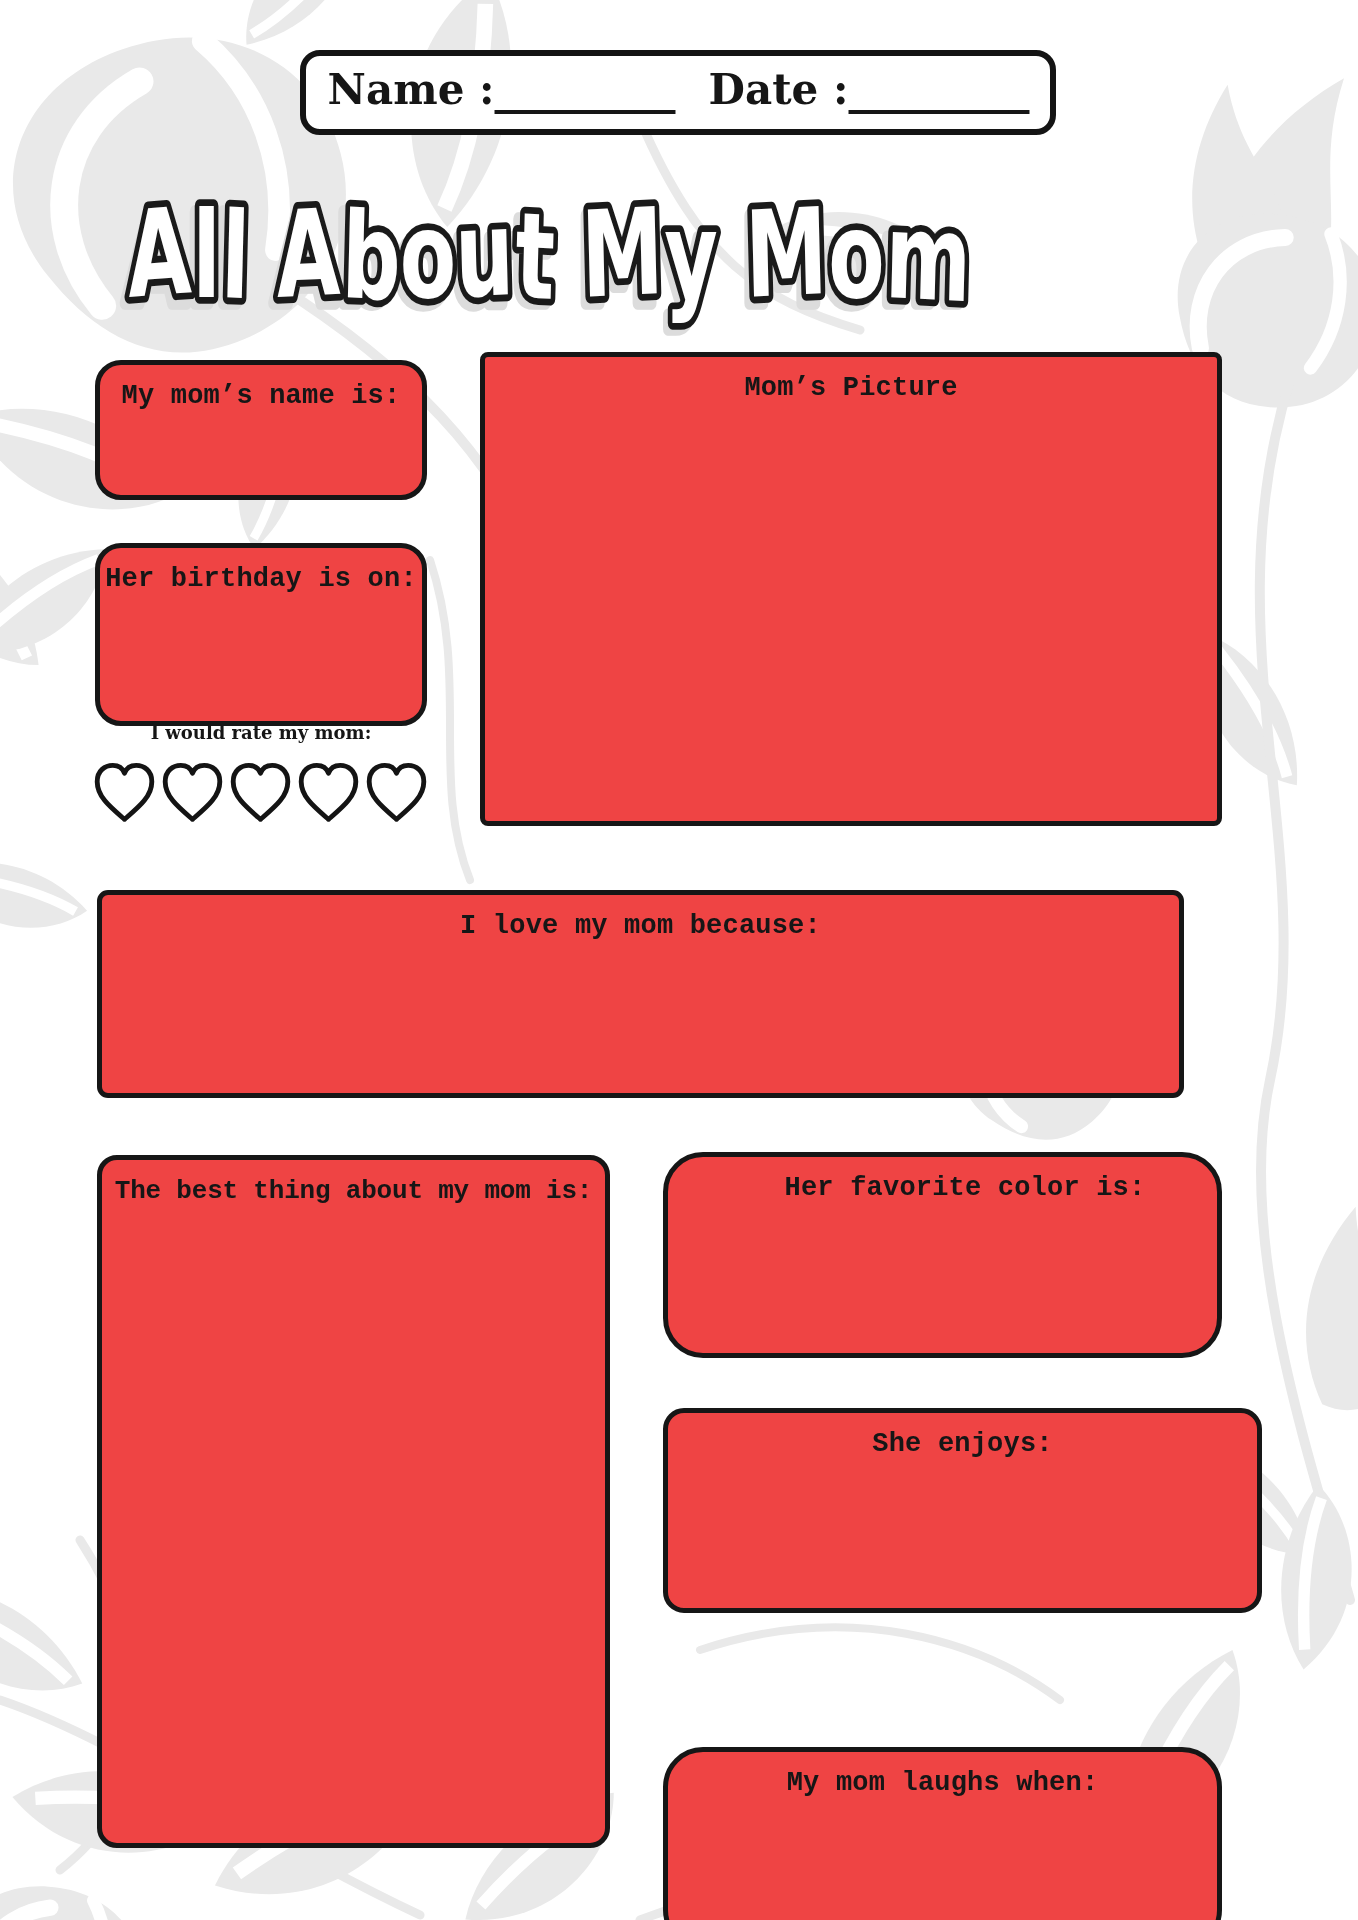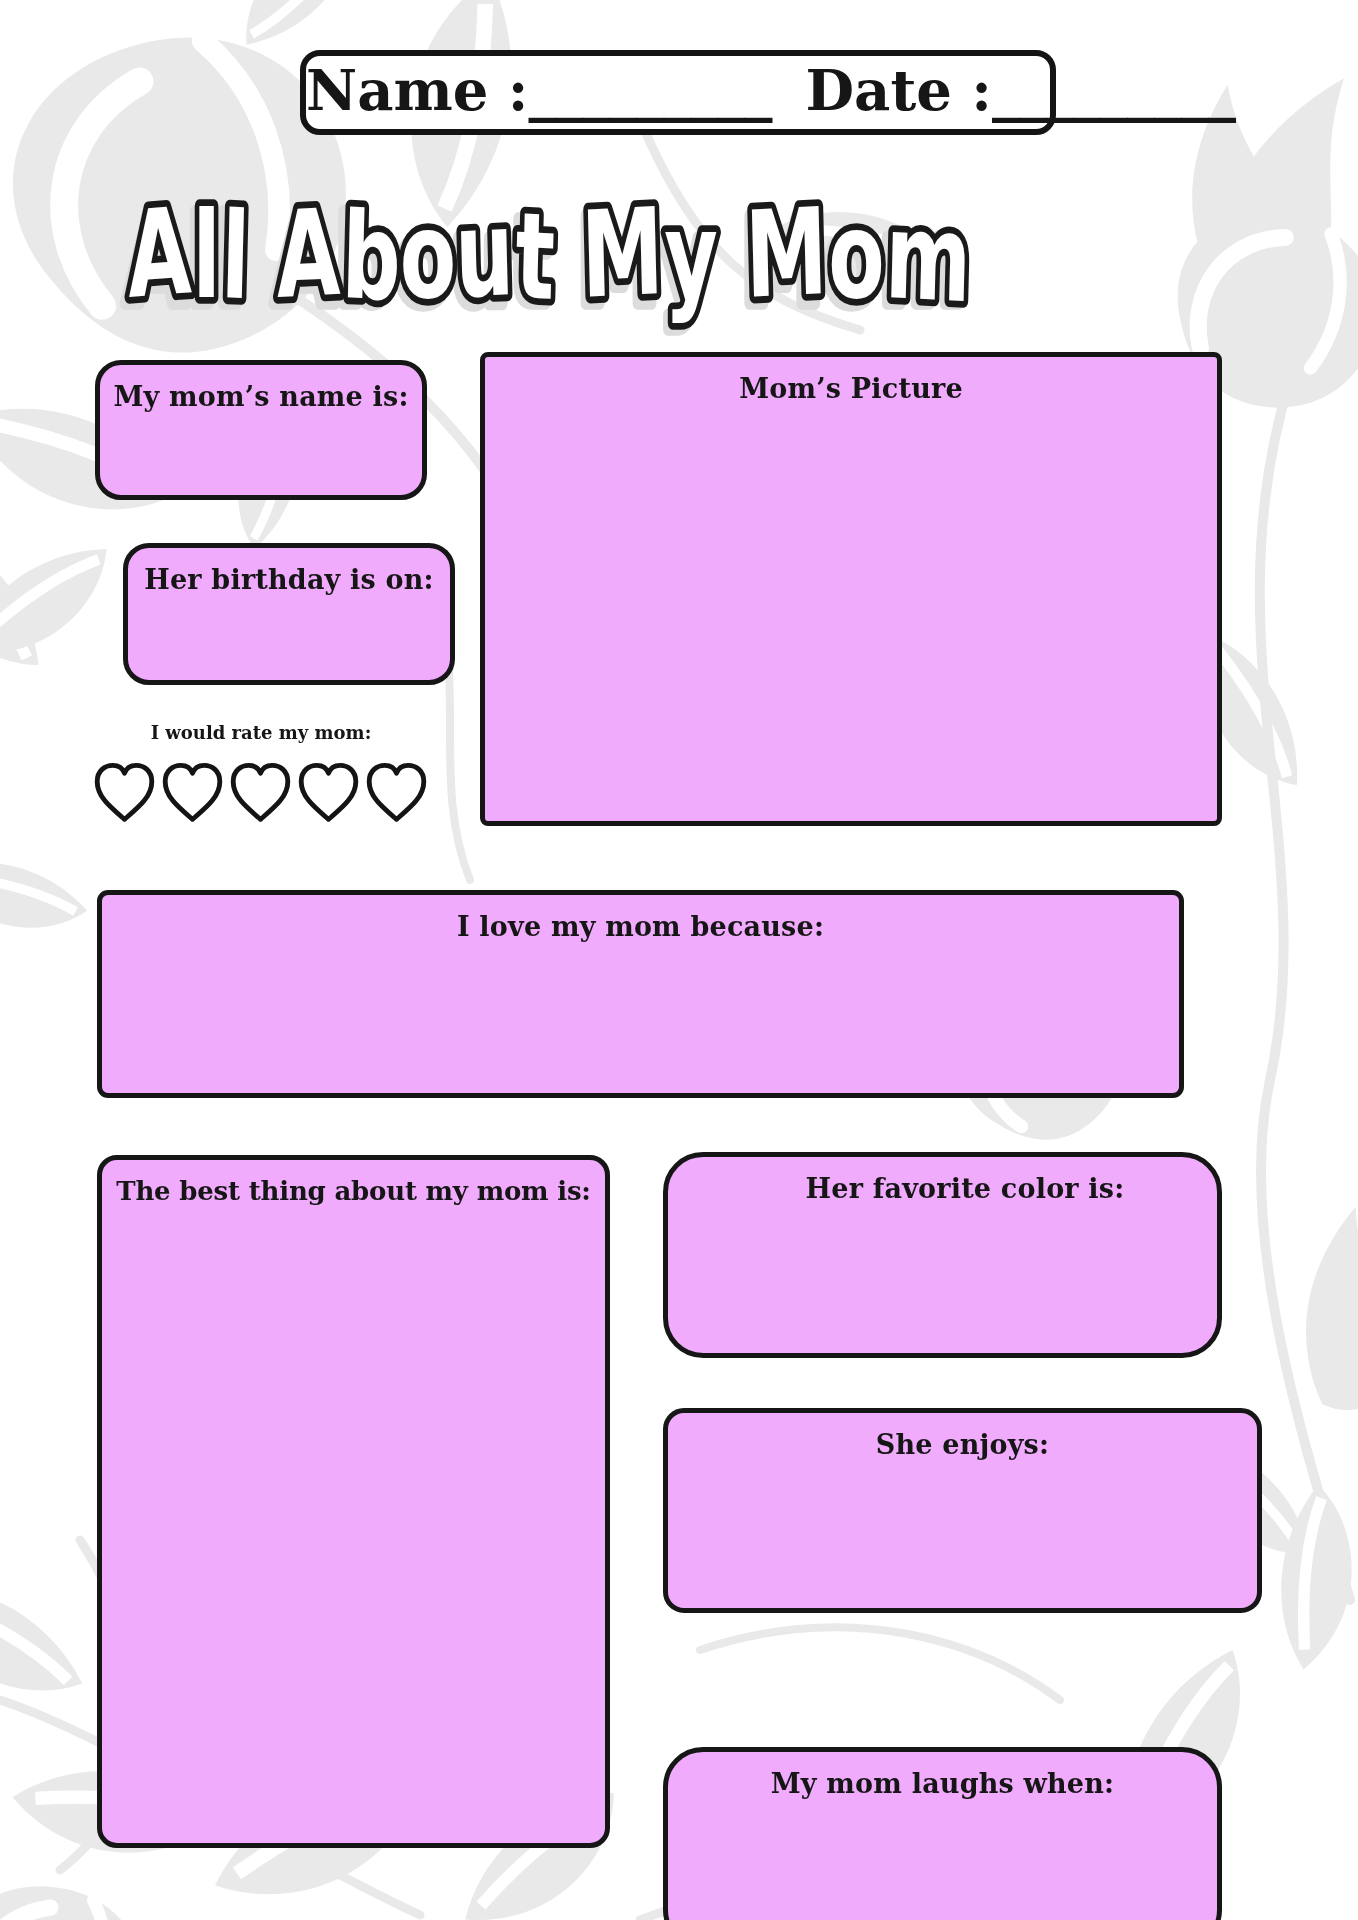--- a/index.html
+++ b/index.html
@@ -5,36 +5,36 @@
   html,body{margin:0;padding:0;background:#ffffff;}
   .page{position:relative;width:1358px;height:1920px;background:#ffffff;overflow:hidden;
         font-family:"DejaVu Serif",serif;color:#161616;}
   
   .bg{position:absolute;inset:0;z-index:0;}
   .bg use{fill:#e9e9e9;}
   .bg .stem{fill:none;stroke:#e9e9e9;stroke-linecap:round;}
   
   .namebar{position:absolute;left:300px;top:50px;width:756px;height:85px;background:#fff;
            border:6px solid #141414;border-radius:20px;box-sizing:border-box;z-index:2;
-           text-align:center;line-height:68px;font-size:56px;font-weight:700;white-space:nowrap;}
+           text-align:center;line-height:68px;font-size:42px;font-weight:700;white-space:nowrap;}
   .namebar .blank{letter-spacing:-1px;font-weight:700;}
   .namebar .datelbl{margin-left:34px;}
   
   .title-wrap{position:absolute;left:8px;top:146px;width:1083px;height:215px;z-index:2;}
   .title-wrap svg{width:100%;height:100%;overflow:visible;}
   .title-shadow{font:700 150px "DejaVu Sans",sans-serif;fill:#dcdcdc;stroke:#dcdcdc;
                 stroke-width:17px;stroke-linejoin:round;}
   .title-main{font:700 150px "DejaVu Sans",sans-serif;fill:#ffffff;stroke:#1a1a1a;
               stroke-width:17px;paint-order:stroke;stroke-linejoin:round;stroke-linecap:round;}
   
-  .box{position:absolute;background:#f0abfc;border:5px solid #161616;box-sizing:border-box;z-index:1;}
+  .box{position:absolute;background:#ef4444;border:5px solid #161616;box-sizing:border-box;z-index:1;font-family:Liberation Mono, monospace;}
   .box-label{text-align:center;font-weight:700;font-size:27px;padding-top:16px;letter-spacing:.2px;}
   .write-area{position:absolute;left:10px;right:10px;top:58px;bottom:10px;}
   .mom-name{left:95px;top:360px;width:332px;height:140px;border-radius:26px;}
-  .birthday{left:95px;top:543px;width:332px;height:142px;border-radius:26px;margin-left:28px;}
+  .birthday{left:95px;top:543px;width:332px;height:183px;border-radius:26px;}
   .picture {left:480px;top:352px;width:742px;height:474px;border-radius:8px;}
   .love    {left:97px;top:890px;width:1087px;height:208px;border-radius:11px;}
   .best    {left:97px;top:1155px;width:513px;height:693px;border-radius:20px;}
   .best .box-label{font-size:26px;letter-spacing:-.2px;}
   .fav     {left:663px;top:1152px;width:559px;height:206px;border-radius:40px;padding-left:45px;}
   .enjoys  {left:663px;top:1408px;width:599px;height:205px;border-radius:21px;}
   .laughs  {left:663px;top:1747px;width:559px;height:203px;border-radius:40px;}
   
   .rate-label{position:absolute;left:61px;top:722px;width:400px;text-align:center;
               font-size:18px;font-weight:700;z-index:1;}

